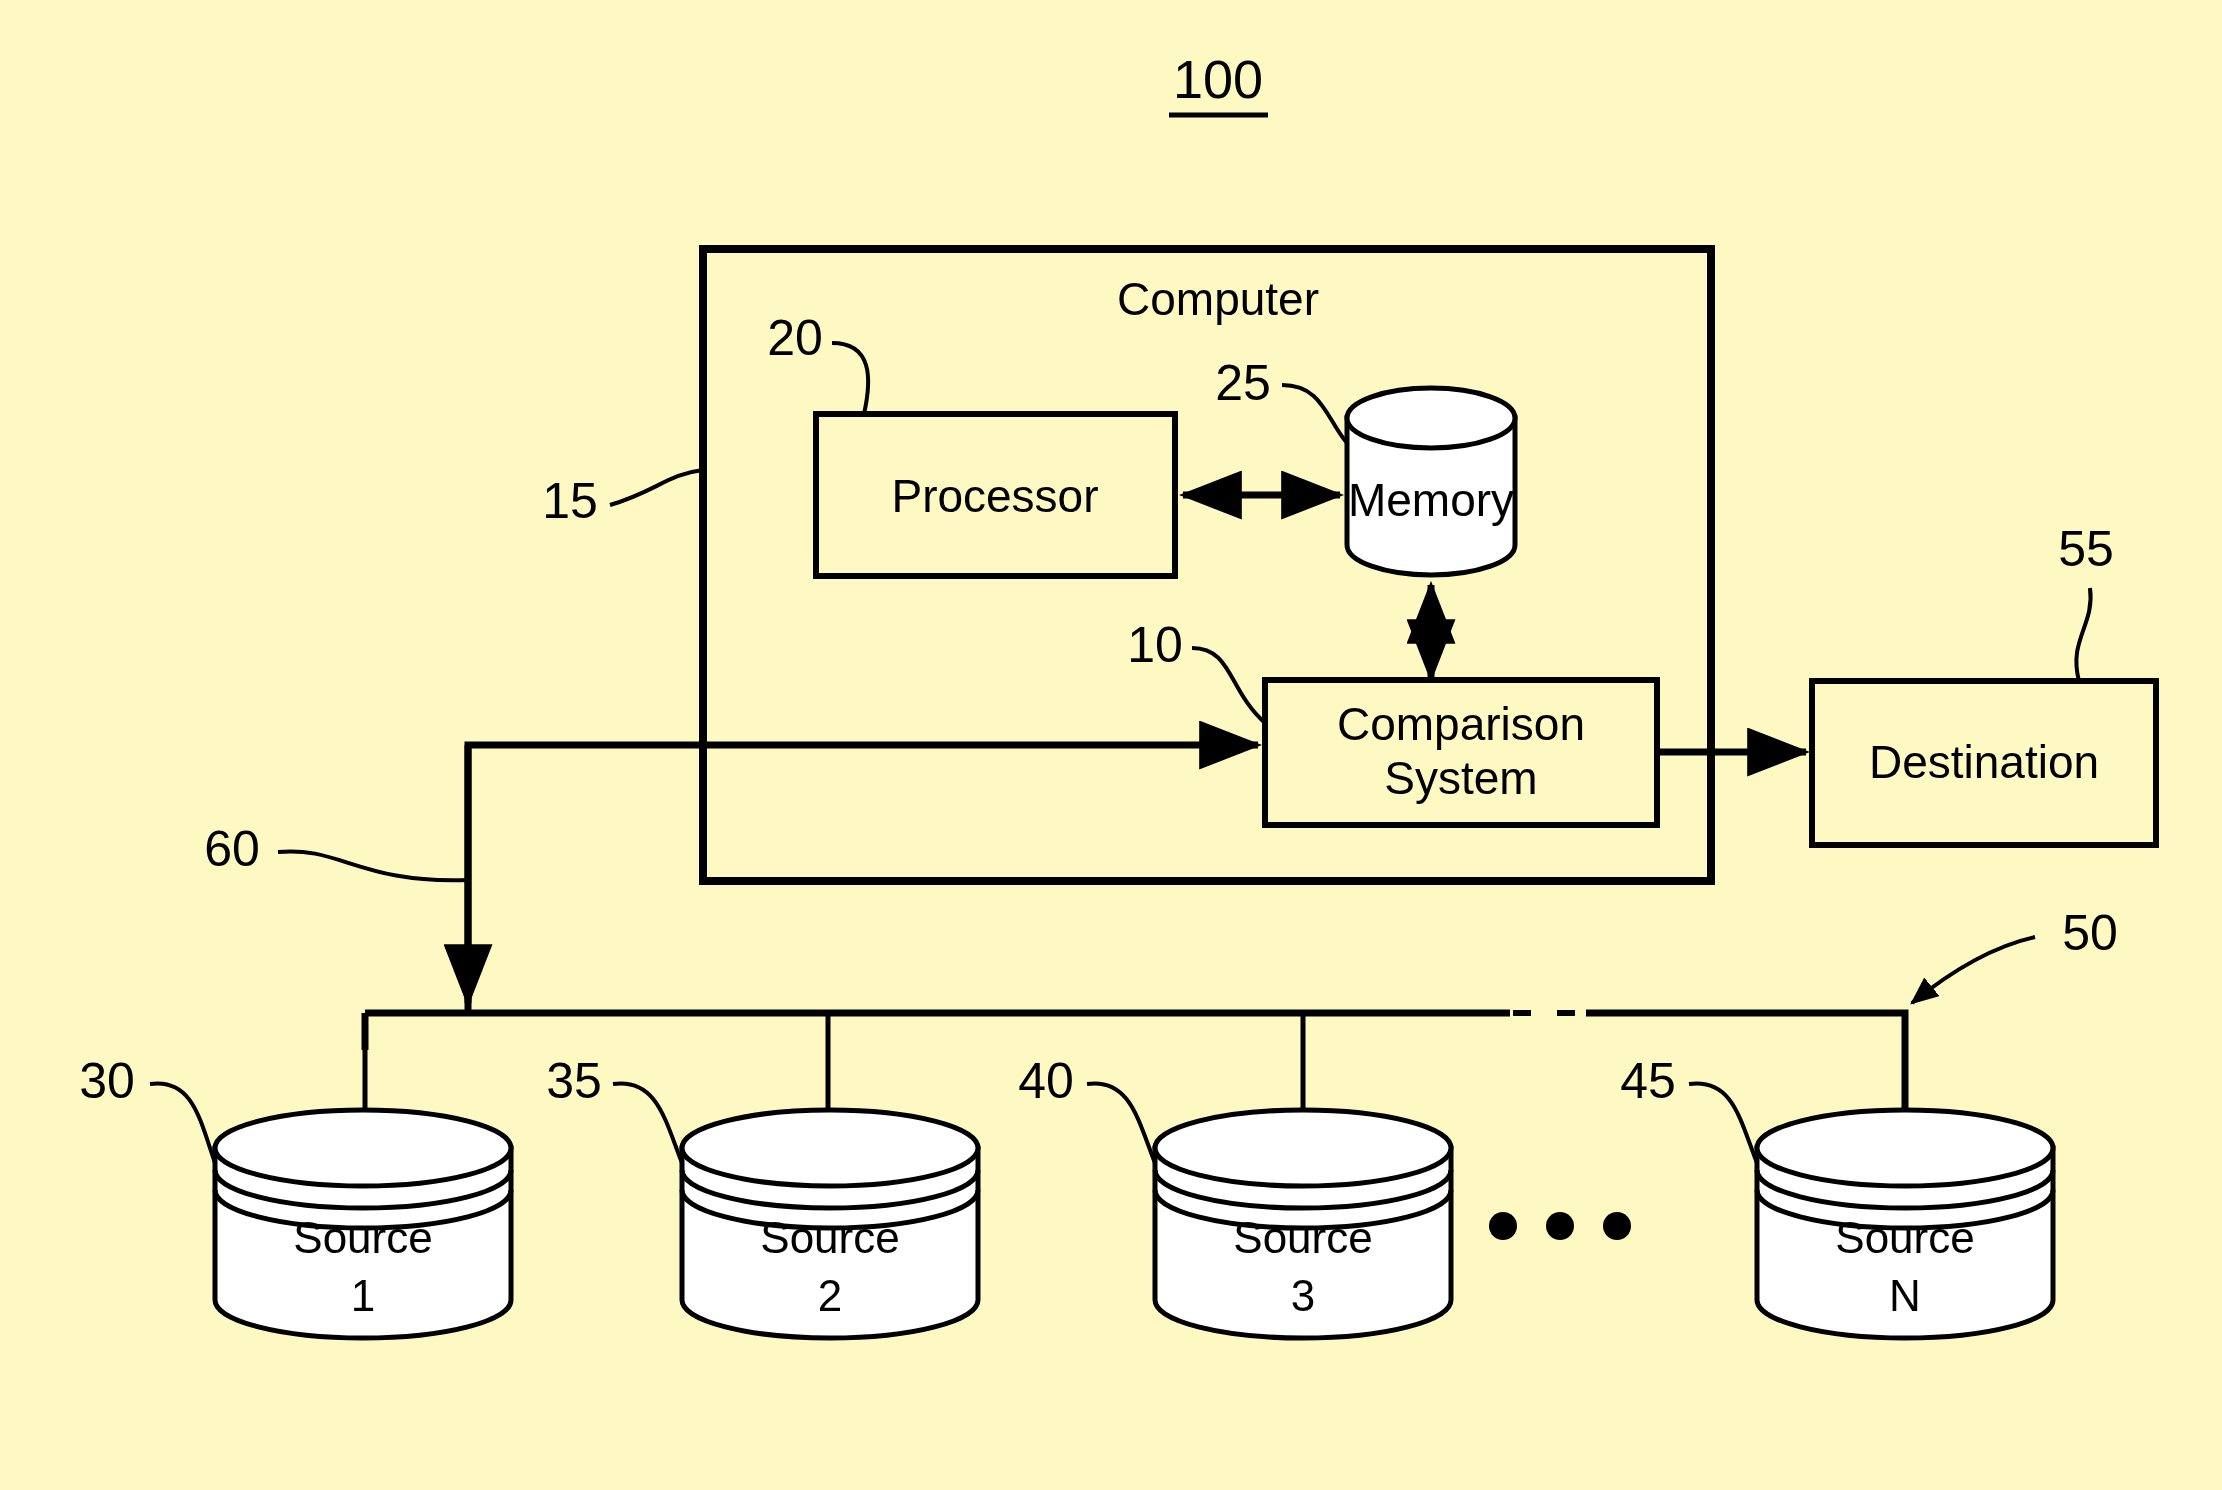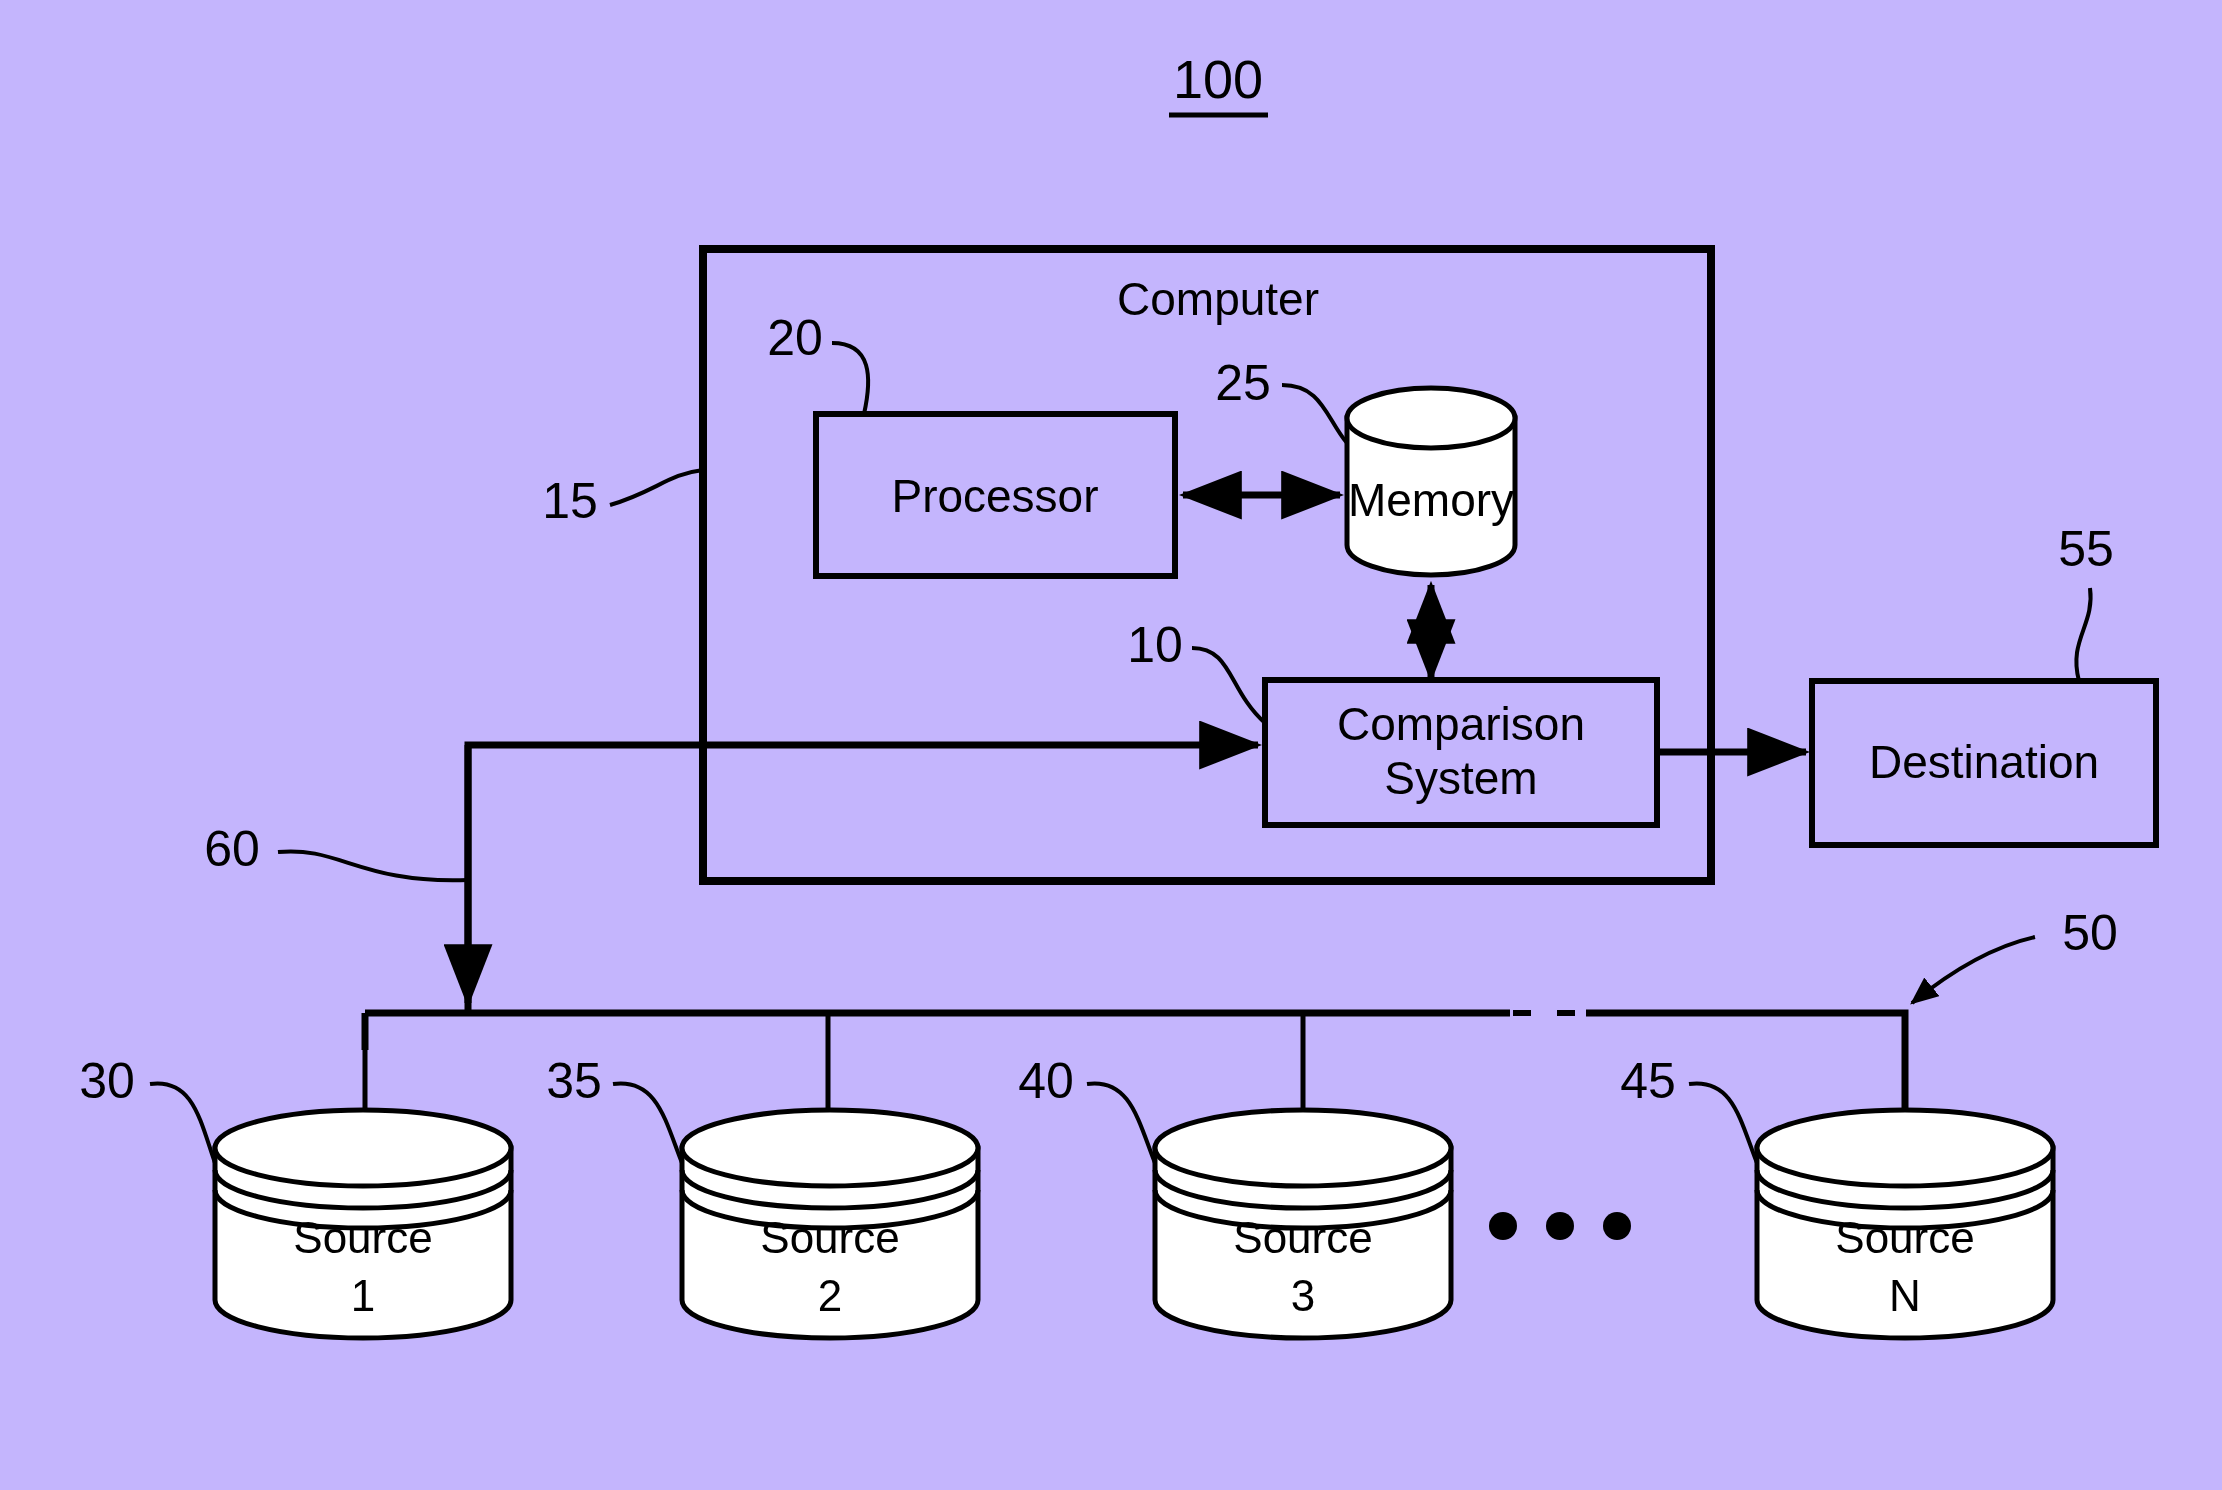--- a/index.html
+++ b/index.html
@@ -4,21 +4,21 @@
 <style>
   html, body {
     margin: 0;
     padding: 0;
     background: #ffffff;
   }
   #page {
     position: relative;
     width: 2222px;
     height: 1490px;
-    background: #c4b5fd;
+    background: #fef9c3;
     font-family: "Liberation Sans", sans-serif;
     color: #000000;
     overflow: hidden;
   }
   #figure-svg {
     position: absolute;
     left: 0;
     top: 0;
     width: 2222px;
     height: 1490px;

